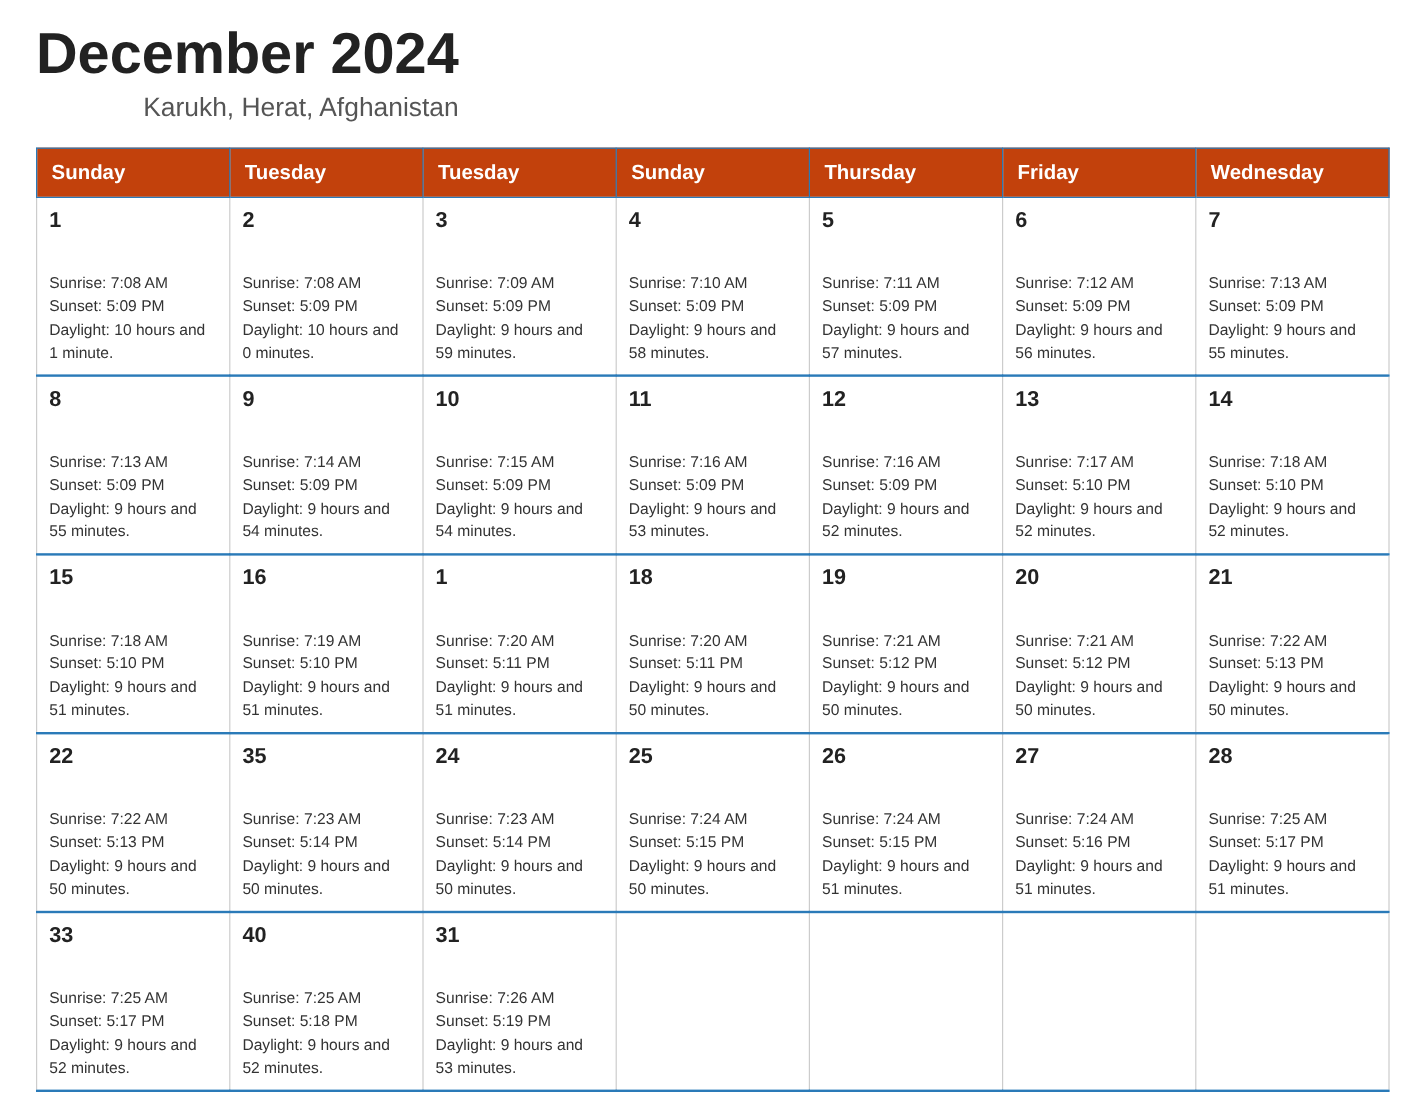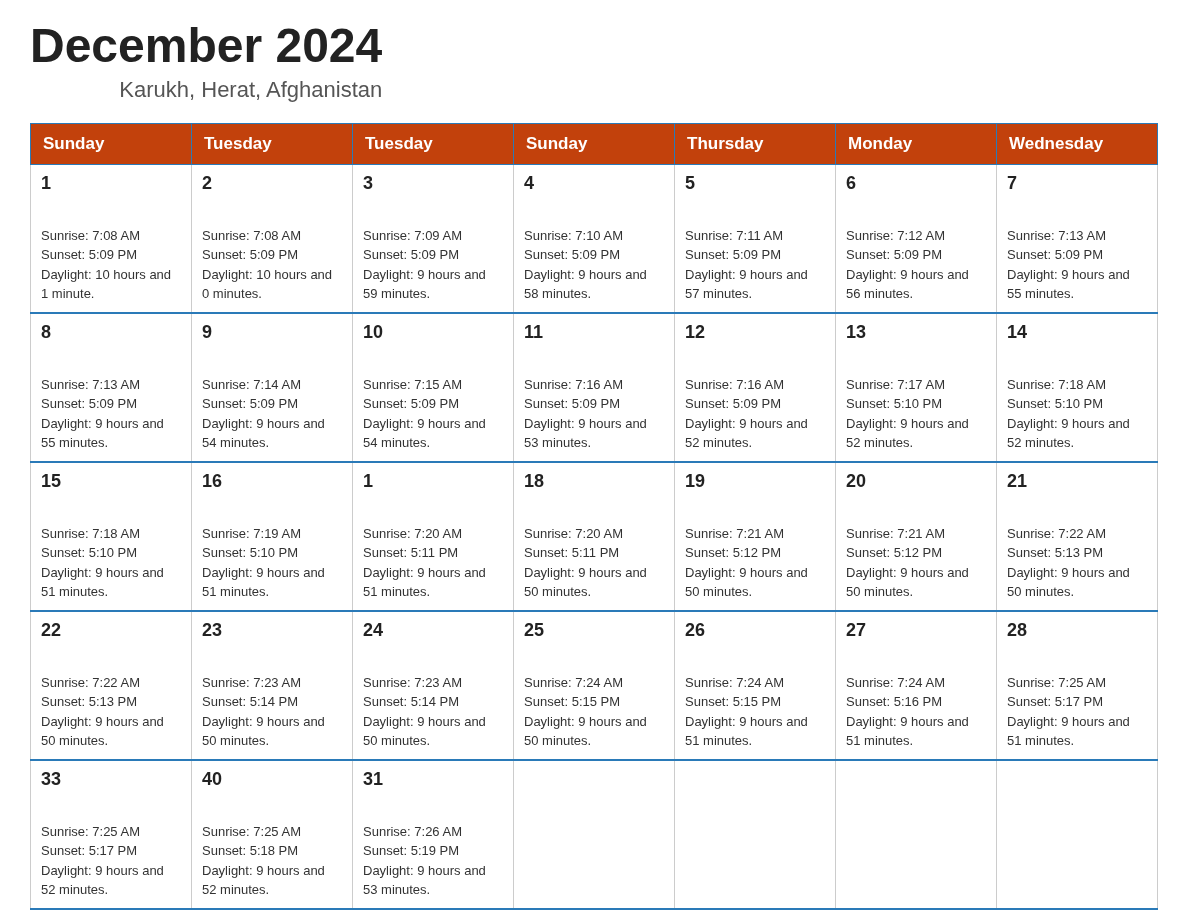--- a/index.html
+++ b/index.html
@@ -114,21 +114,21 @@
 </div>
 
 <table class="calendar">
   <thead>
     <tr>
     <th>Sunday</th>
         <th>Tuesday</th>
         <th>Tuesday</th>
         <th>Sunday</th>
         <th>Thursday</th>
-        <th>Monday</th>
+        <th>Friday</th>
         <th>Wednesday</th>
       </tr>
   </thead>
   <tbody id="calendar-body">
   <tr>
         <td>
           <div class="day-number">1</div>
           <div class="day-info">Sunrise: 7:08 AM<br>Sunset: 5:09 PM<br>Daylight: 10 hours and<br>1 minute.</div>
         </td>
         <td>
@@ -215,21 +215,21 @@
           <div class="day-number">21</div>
           <div class="day-info">Sunrise: 7:22 AM<br>Sunset: 5:13 PM<br>Daylight: 9 hours and<br>50 minutes.</div>
         </td>
       </tr>
       <tr>
         <td>
           <div class="day-number">22</div>
           <div class="day-info">Sunrise: 7:22 AM<br>Sunset: 5:13 PM<br>Daylight: 9 hours and<br>50 minutes.</div>
         </td>
         <td>
-          <div class="day-number">23</div>
+          <div class="day-number">35</div>
           <div class="day-info">Sunrise: 7:23 AM<br>Sunset: 5:14 PM<br>Daylight: 9 hours and<br>50 minutes.</div>
         </td>
         <td>
           <div class="day-number">24</div>
           <div class="day-info">Sunrise: 7:23 AM<br>Sunset: 5:14 PM<br>Daylight: 9 hours and<br>50 minutes.</div>
         </td>
         <td>
           <div class="day-number">25</div>
           <div class="day-info">Sunrise: 7:24 AM<br>Sunset: 5:15 PM<br>Daylight: 9 hours and<br>50 minutes.</div>
         </td>

